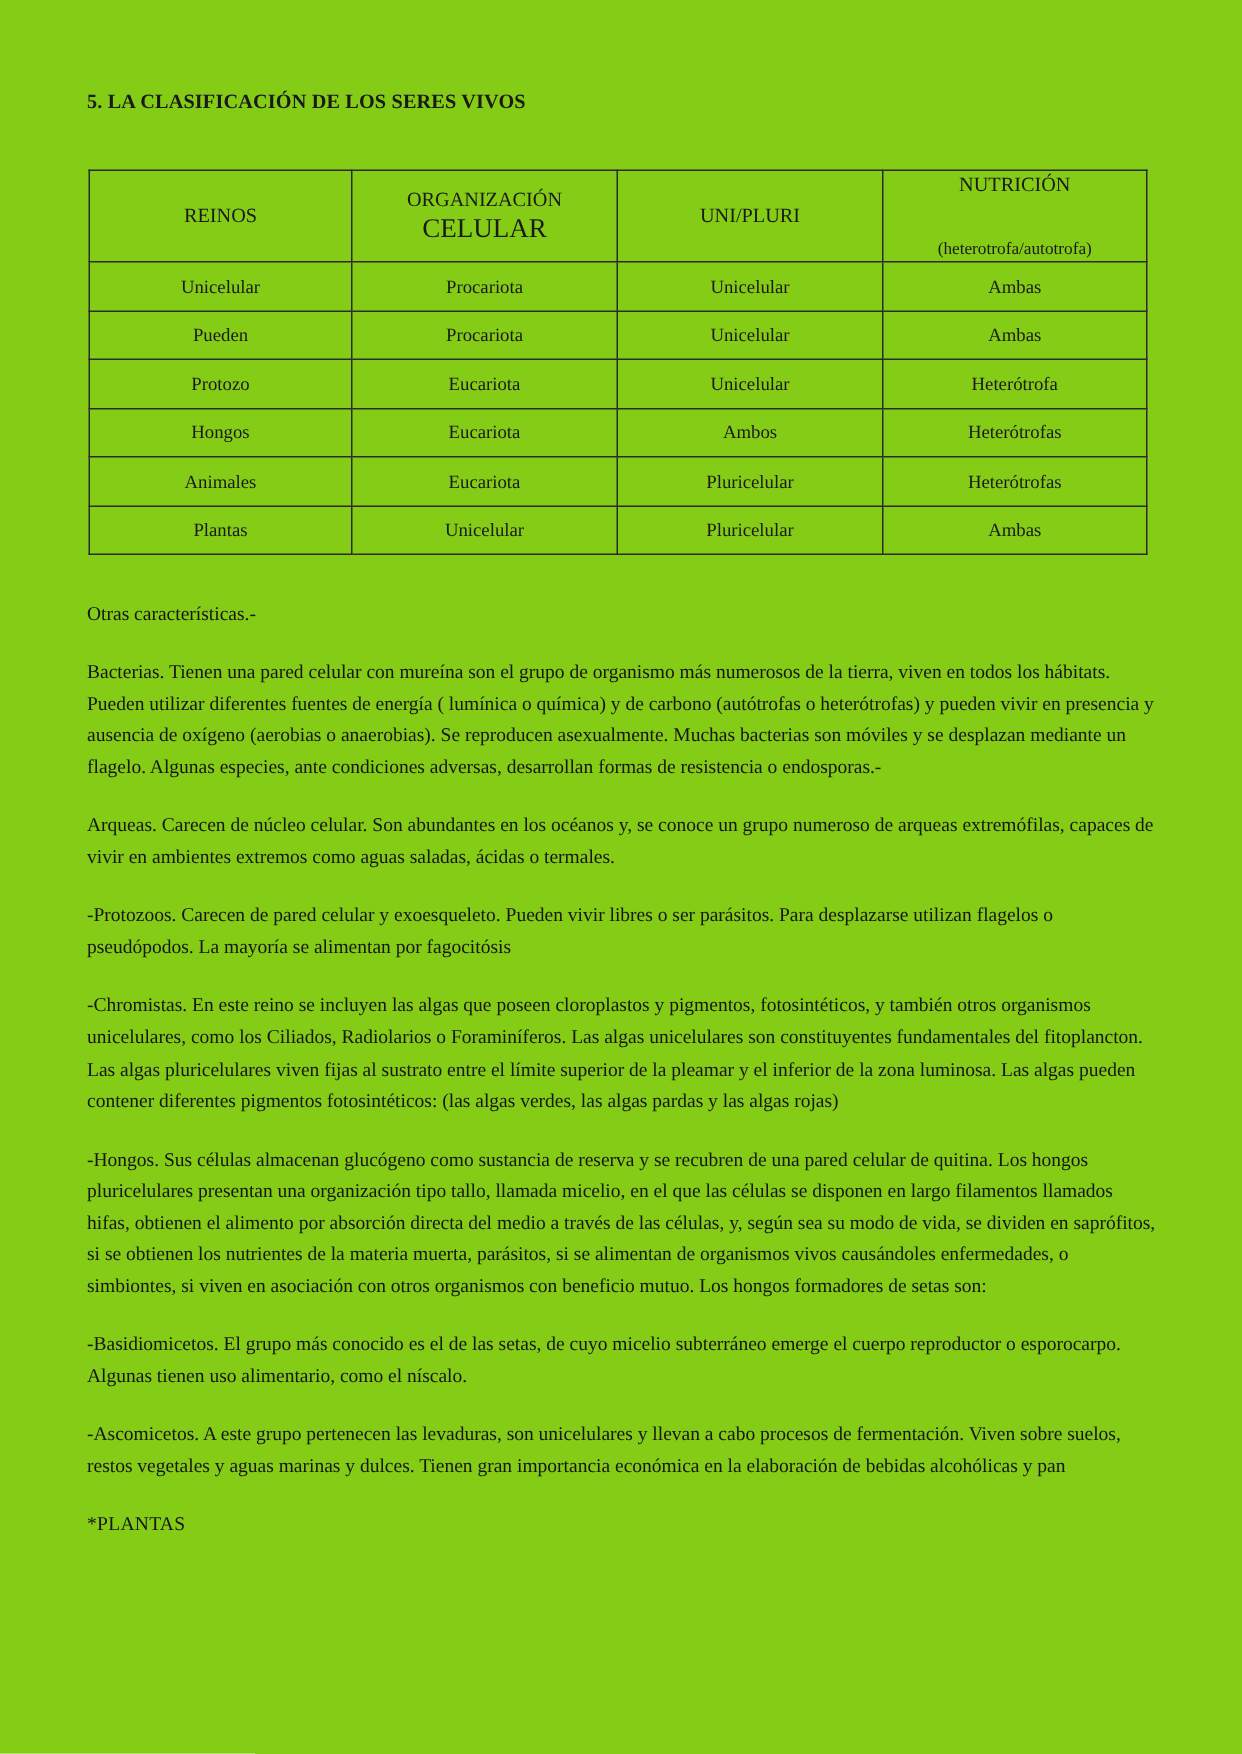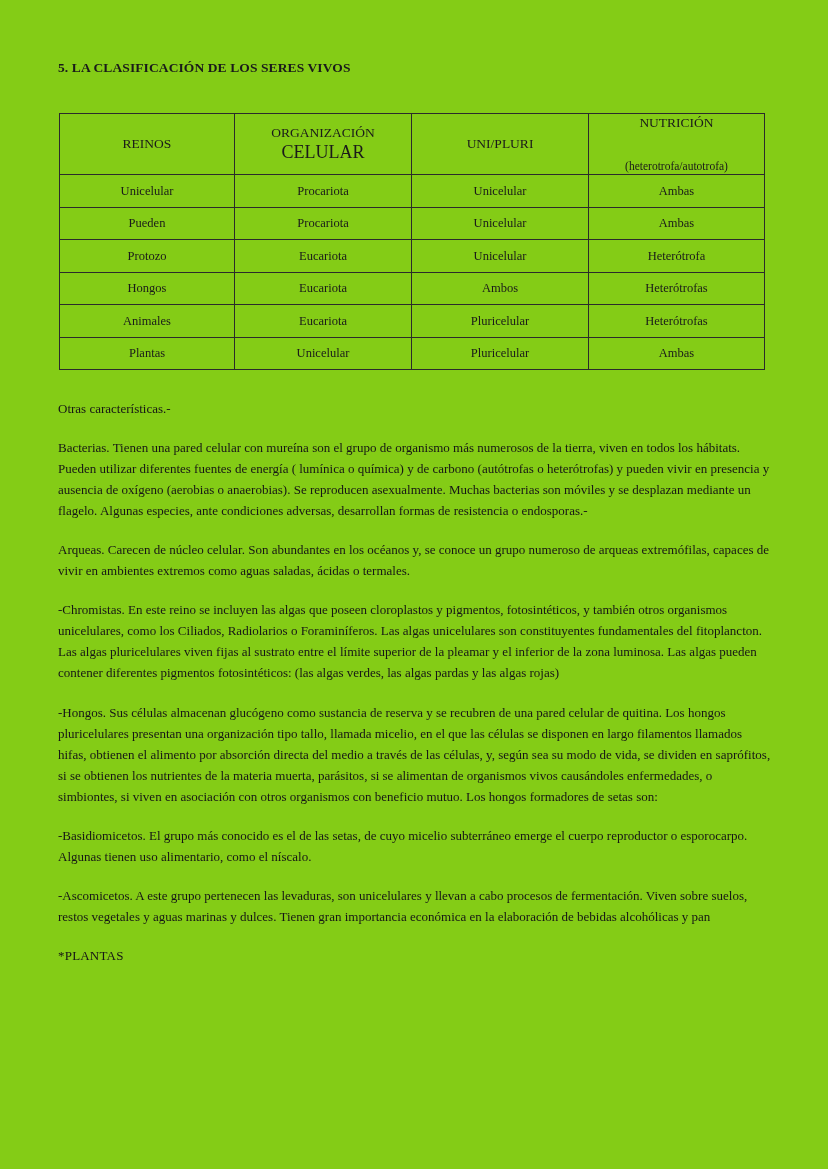--- a/index.html
+++ b/index.html
@@ -185,20 +185,21 @@
             <td>Ambas</td>
           </tr>
         </tbody>
       </table>
     </div>
 
     <div class="body-text">
       <p class="tight">Otras características.-</p>
       <p> Bacterias. Tienen una pared celular con mureína son el grupo de organismo más numerosos de la tierra, viven en todos los hábitats. Pueden utilizar diferentes fuentes de energía ( lumínica o química) y de carbono (autótrofas o heterótrofas) y pueden vivir en presencia y ausencia de oxígeno (aerobias o anaerobias). Se reproducen asexualmente. Muchas bacterias son móviles y se desplazan mediante un flagelo. Algunas especies, ante condiciones adversas, desarrollan formas de resistencia o endosporas.-</p>
       <p>Arqueas. Carecen de núcleo celular. Son abundantes en los océanos y, se conoce un grupo numeroso de arqueas extremófilas, capaces de vivir en ambientes extremos como aguas saladas, ácidas o termales.</p>
+      <p>-Protozoos. Carecen de pared celular y exoesqueleto. Pueden vivir libres o ser parásitos. Para desplazarse utilizan flagelos o pseudópodos. La mayoría se alimentan por fagocitósis</p>
       <p>-Chromistas. En este reino se incluyen las algas que poseen cloroplastos y pigmentos, fotosintéticos, y también otros organismos unicelulares, como los Ciliados, Radiolarios o Foraminíferos. Las algas unicelulares son constituyentes fundamentales del fitoplancton. Las algas pluricelulares viven fijas al sustrato entre el límite superior de la pleamar y el inferior de la zona luminosa. Las algas pueden contener diferentes pigmentos fotosintéticos: (las algas verdes, las algas pardas y las algas rojas)</p>
       <p>-Hongos. Sus células almacenan glucógeno como sustancia de reserva y se recubren de una pared celular de quitina. Los hongos pluricelulares presentan una organización tipo tallo, llamada micelio, en el que las células se disponen en largo filamentos llamados hifas, obtienen el alimento por absorción directa del medio a través de las células, y, según sea su modo de vida, se dividen en saprófitos, si se obtienen los nutrientes de la materia muerta, parásitos, si se alimentan de organismos vivos causándoles enfermedades, o simbiontes, si viven en asociación con otros organismos con beneficio mutuo. Los hongos formadores de setas son:</p>
       <p>-Basidiomicetos. El grupo más conocido es el de las setas, de cuyo micelio subterráneo emerge el cuerpo reproductor o esporocarpo. Algunas tienen uso alimentario, como el níscalo.</p>
       <p>-Ascomicetos. A este grupo pertenecen las levaduras, son unicelulares y llevan a cabo procesos de fermentación. Viven sobre suelos, restos vegetales y aguas marinas y dulces. Tienen gran importancia económica en la elaboración de bebidas alcohólicas y pan</p>
       <p class="plantas-head final">*PLANTAS</p>
     </div>
 
   </div>
 </div>
 

